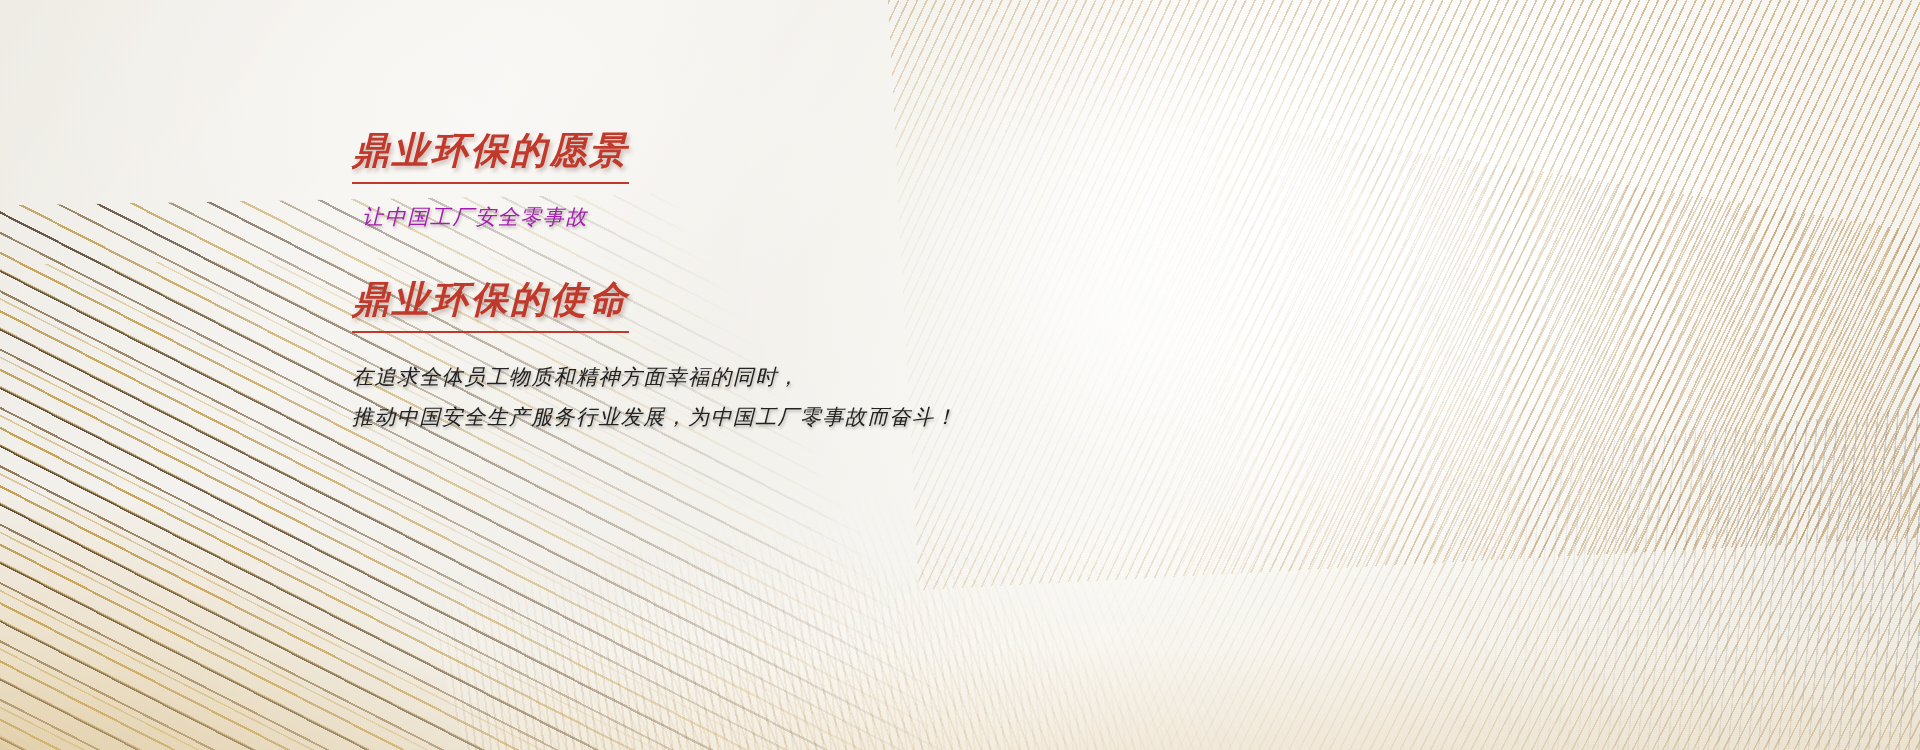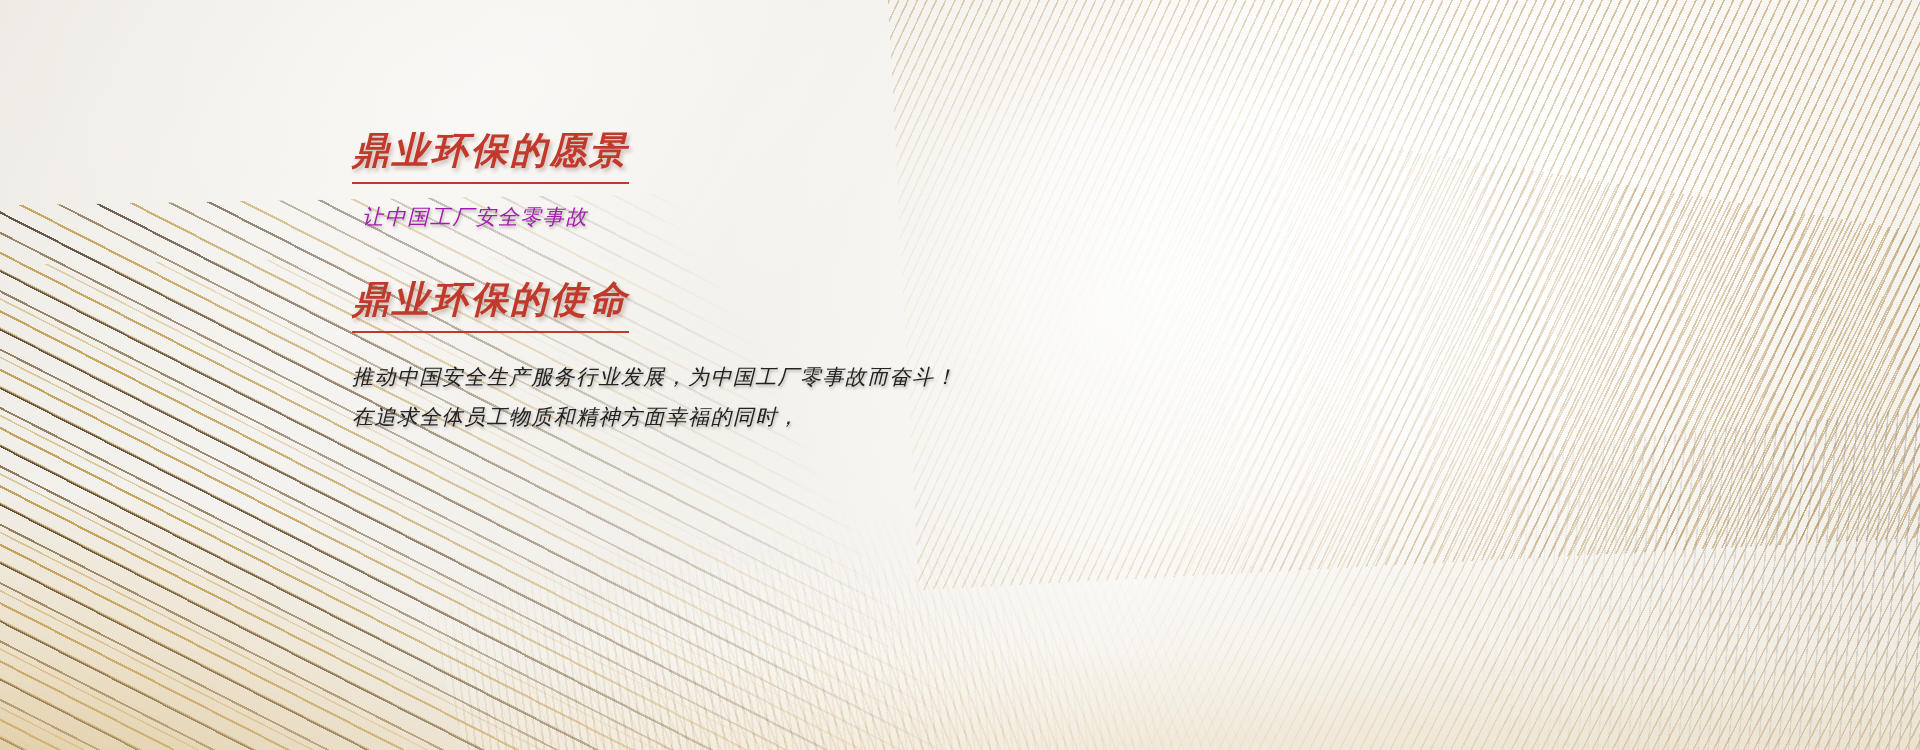--- a/index.html
+++ b/index.html
@@ -292,19 +292,19 @@
   <div class="content">
 
     <div class="block">
       <div class="heading">鼎业环保的愿景</div>
       <div class="vision-sub">让中国工厂安全零事故</div>
     </div>
 
     <div class="block">
       <div class="heading">鼎业环保的使命</div>
       <div class="mission-body">
+        <div class="line">在追求全体员工物质和精神方面幸福的同时，</div>
         <div class="line">推动中国安全生产服务行业发展，为中国工厂零事故而奋斗！</div>
-        <div class="line">在追求全体员工物质和精神方面幸福的同时，</div>
       </div>
     </div>
 
   </div>
 </div>
 
 </body></html>

